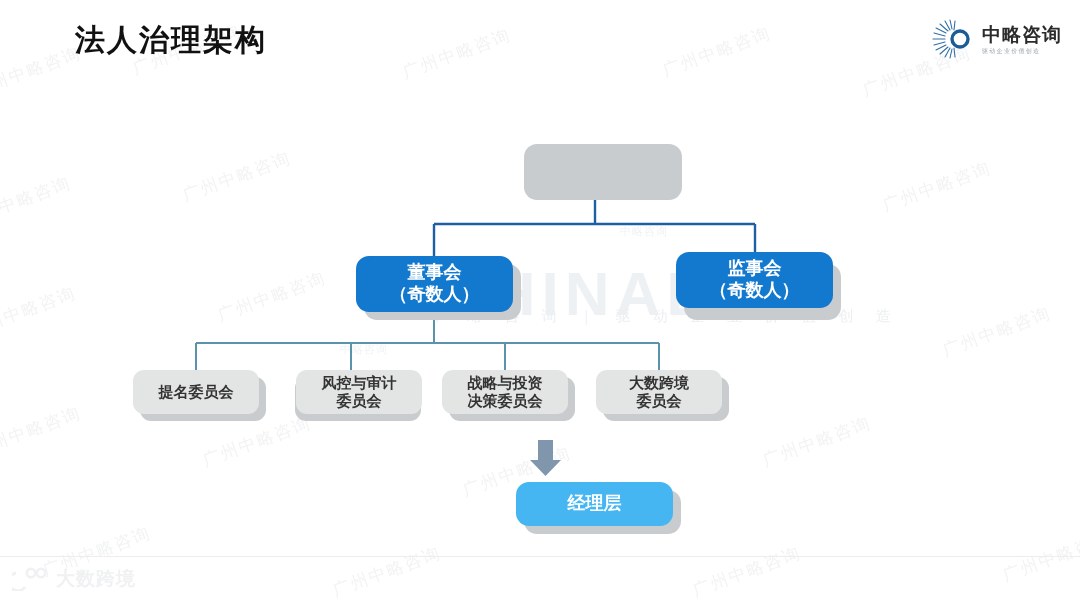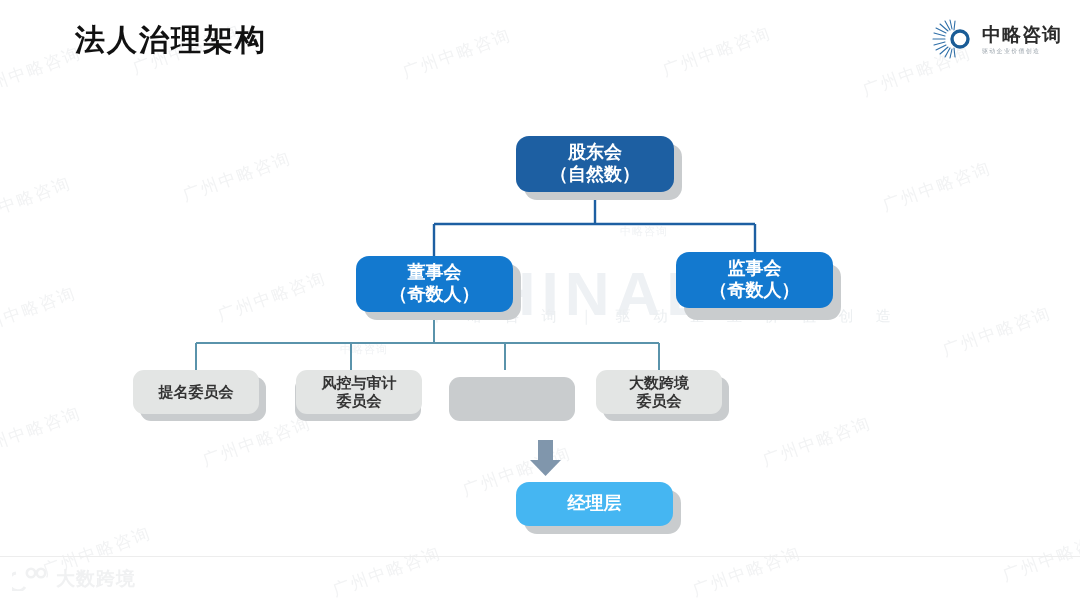--- a/index.html
+++ b/index.html
@@ -281,44 +281,44 @@
 
   <div class="node-shadow" style="left:524px; top:144px; width:158px; height:56px;"></div>
   <div class="node-shadow" style="left:364px; top:264px; width:157px; height:56px;"></div>
   <div class="node-shadow" style="left:684px; top:264px; width:157px; height:56px;"></div>
   <div class="node-shadow" style="left:140px; top:377px; width:126px; height:44px; border-radius:11px;"></div>
   <div class="node-shadow" style="left:295px; top:377px; width:126px; height:44px; border-radius:11px;"></div>
   <div class="node-shadow" style="left:449px; top:377px; width:126px; height:44px; border-radius:11px;"></div>
   <div class="node-shadow" style="left:603px; top:377px; width:126px; height:44px; border-radius:11px;"></div>
   <div class="node-shadow" style="left:524px; top:490px; width:157px; height:44px;"></div>
 
-  <div class="node node-dark" style="left:516px; top:136px; width:158px; height:56px;">
-    <span class="l1">股东会</span>
-    <span class="l2">（自然数）</span>
-  </div>
 
   <div class="node node-blue" style="left:356px; top:256px; width:157px; height:56px;">
     <span class="l1">董事会</span>
     <span class="l2">（奇数人）</span>
   </div>
 
   <div class="node node-blue" style="left:676px; top:252px; width:157px; height:56px;">
     <span class="l1">监事会</span>
     <span class="l2">（奇数人）</span>
   </div>
 
   <div class="node node-gray" style="left:133px; top:370px; width:126px; height:44px; border-radius:11px;">
     <span class="l1">提名委员会</span>
   </div>
 
   <div class="node node-gray" style="left:296px; top:370px; width:126px; height:44px; border-radius:11px;">
     <span class="l1">风控与审计</span>
     <span class="l2">委员会</span>
   </div>
 
+  <div class="node node-gray" style="left:442px; top:370px; width:126px; height:44px; border-radius:11px;">
+    <span class="l1">战略与投资</span>
+    <span class="l2">决策委员会</span>
+  </div>
 
   <div class="node node-gray" style="left:596px; top:370px; width:126px; height:44px; border-radius:11px;">
     <span class="l1">大数跨境</span>
     <span class="l2">委员会</span>
   </div>
 
   <div class="node node-light" style="left:516px; top:482px; width:157px; height:44px;">
     <span class="l1">经理层</span>
   </div>
 </div>

